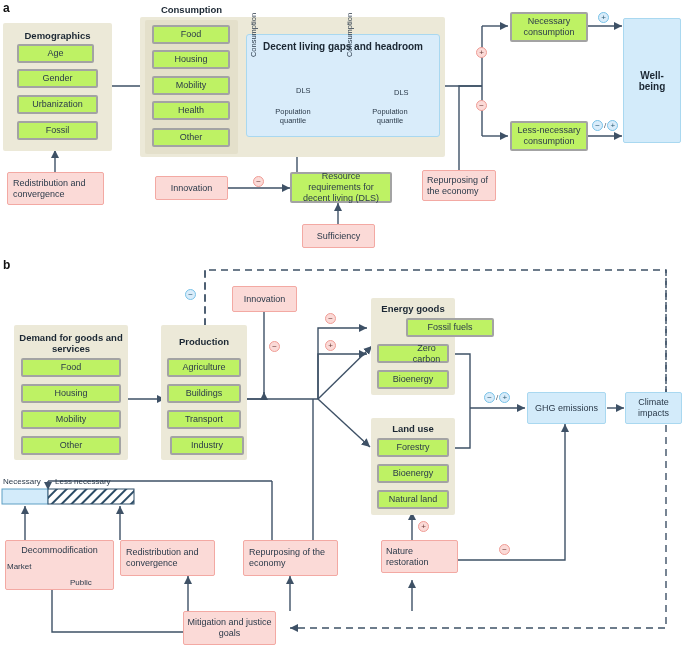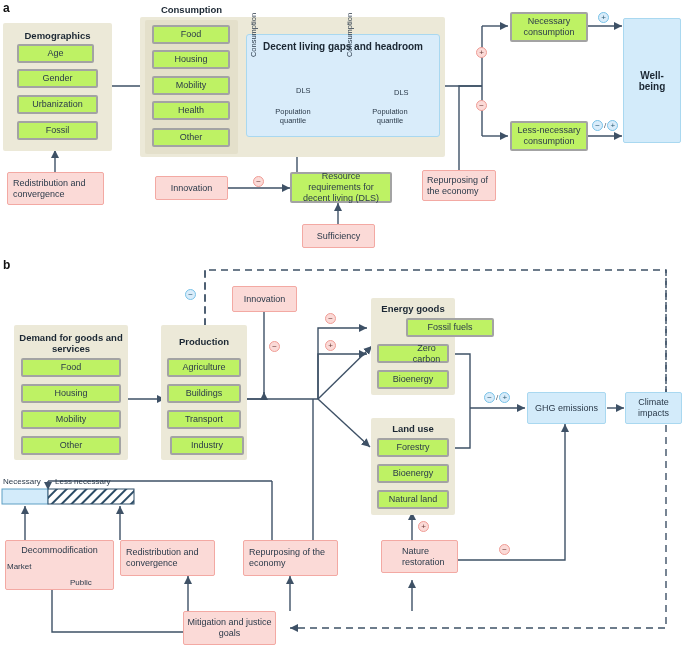--- a/index.html
+++ b/index.html
@@ -245,21 +245,21 @@
   <div class="abs nbox blue" style="left:377px;top:438px;width:72px;height:19px;">Forestry</div>
   <div class="abs nbox blue" style="left:377px;top:464px;width:72px;height:19px;">Bioenergy</div>
   <div class="abs nbox blue" style="left:377px;top:490px;width:72px;height:19px;">Natural land</div>
 
   <div class="abs nbox pink" style="left:232px;top:286px;width:65px;height:26px;">Innovation</div>
   <div class="abs nbox blue-plain" style="left:527px;top:392px;width:79px;height:32px;">GHG emissions</div>
   <div class="abs nbox blue-plain" style="left:625px;top:392px;width:57px;height:32px;">Climate impacts</div>
   <div class="abs nbox pink" style="left:5px;top:540px;width:109px;height:50px;align-items:flex-start;justify-content:center;padding-top:4px;">Decommodification</div>
   <div class="abs nbox pink" style="left:120px;top:540px;width:95px;height:36px;justify-content:flex-start;text-align:left;padding-left:5px;">Redistribution and convergence</div>
   <div class="abs nbox pink" style="left:243px;top:540px;width:95px;height:36px;justify-content:flex-start;text-align:left;padding-left:5px;">Repurposing of the economy</div>
-  <div class="abs nbox pink" style="left:381px;top:540px;width:77px;height:33px;justify-content:flex-start;text-align:left;padding-left:20px;">Nature restoration</div>
+  <div class="abs nbox pink" style="left:381px;top:540px;width:77px;height:33px;justify-content:flex-start;text-align:left;padding-left:4px;">Nature restoration</div>
   <div class="abs nbox pink" style="left:183px;top:611px;width:93px;height:34px;">Mitigation and justice goals</div>
 
   <div class="abs lbl" style="left:3px;top:477px;font-size:8px;">Necessary</div>
   <div class="abs lbl" style="left:55px;top:477px;font-size:8px;">Less necessary</div>
 
   <div class="abs lbl" style="left:7px;top:562px;font-size:8px;">Market</div>
   <div class="abs lbl" style="left:70px;top:578px;font-size:8px;">Public</div>
 
   <div class="abs sign sign-blue" style="left:185px;top:289px;">−</div>
   <div class="abs sign sign-pink" style="left:269px;top:341px;">−</div>

